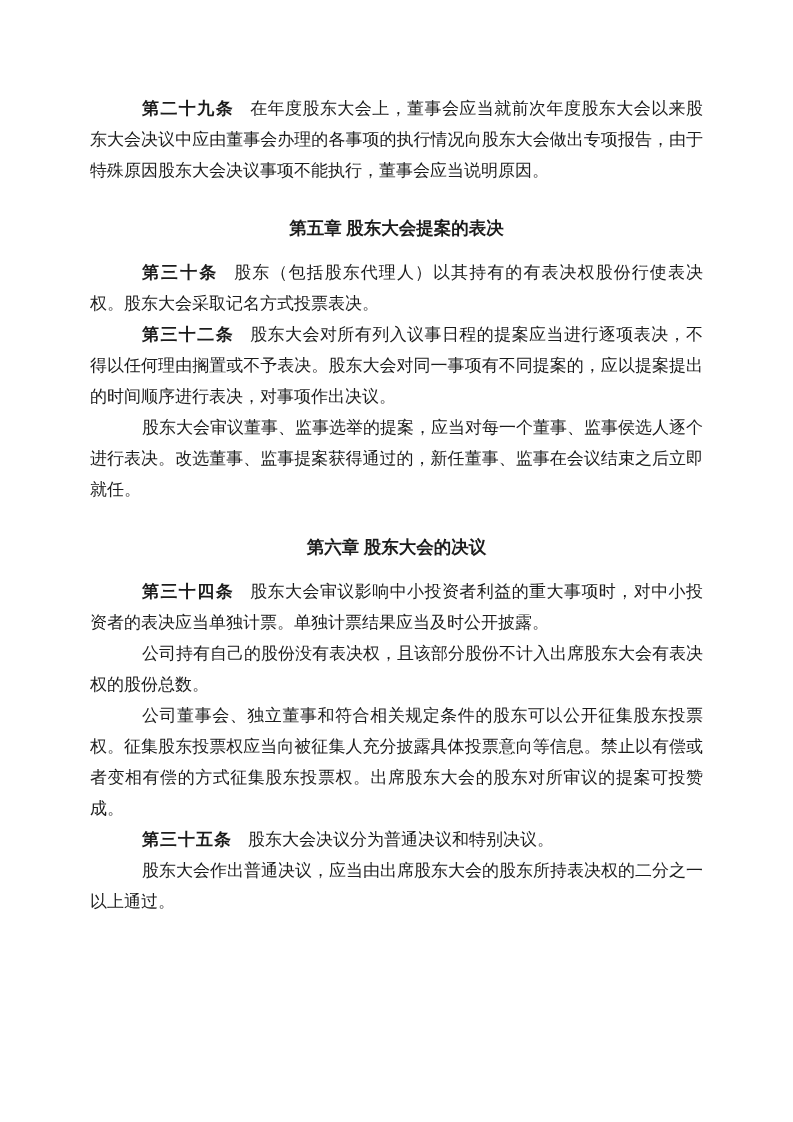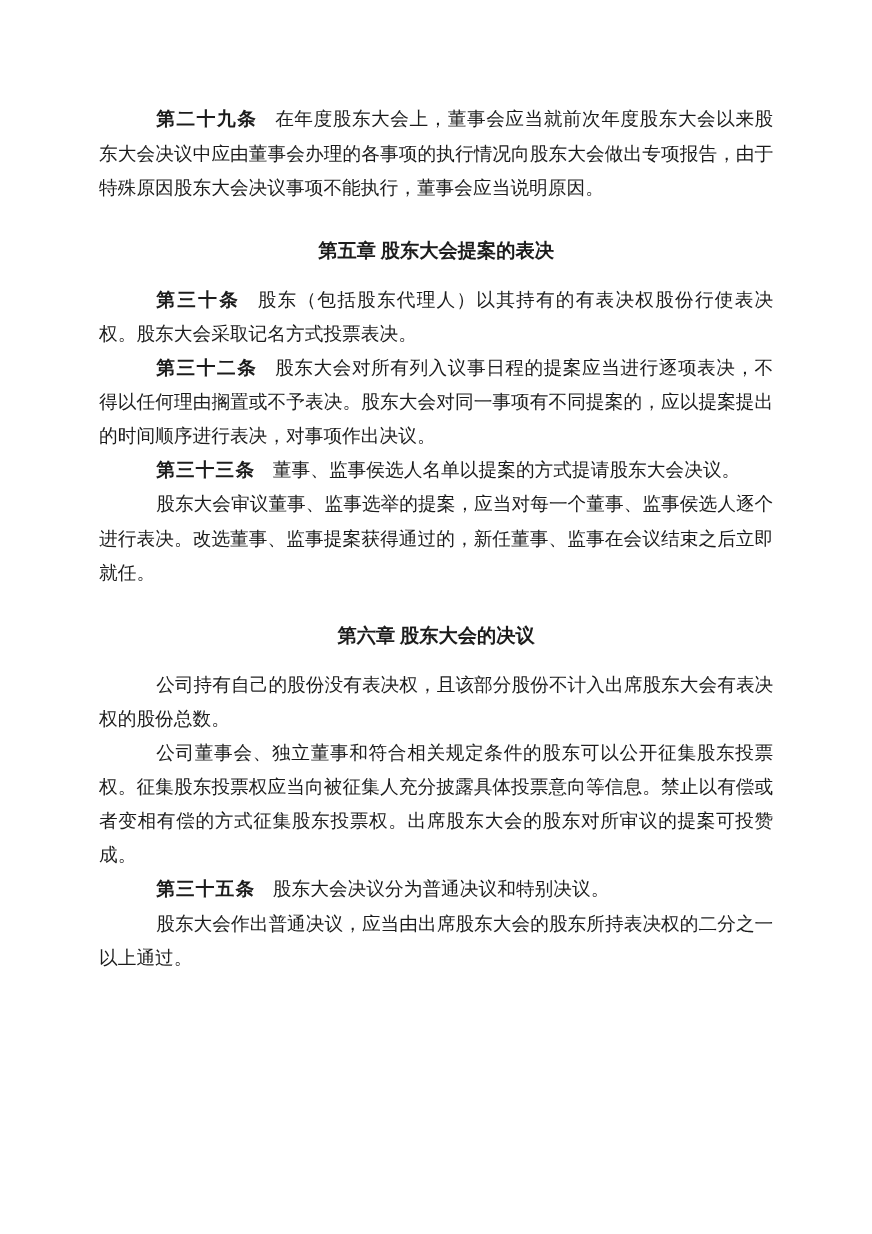--- a/index.html
+++ b/index.html
@@ -91,26 +91,26 @@
 
     <p class="para"><b class="art-num">第二十九条</b><span>在年度股东大会上，董事会应当就前次年度股东大会以来股东大会决议中应由董事会办理的各事项的执行情况向股东大会做出专项报告，由于特殊原因股东大会决议事项不能执行，董事会应当说明原因。</span></p>
 
     <h2 class="chapter">第五章 股东大会提案的表决</h2>
 
     <p class="para"><b class="art-num">第三十条</b><span>股东（包括股东代理人）以其持有的有表决权股份行使表决权。股东大会采取记名方式投票表决。</span></p>
 
 
     <p class="para"><b class="art-num">第三十二条</b><span>股东大会对所有列入议事日程的提案应当进行逐项表决，不得以任何理由搁置或不予表决。股东大会对同一事项有不同提案的，应以提案提出的时间顺序进行表决，对事项作出决议。</span></p>
 
-    <p class="para"><b class="art-num">第三十三条</b><span>董事、监事侯选人名单以提案的方式提请股东大会决议。</span></p>
 
     <p class="para">股东大会审议董事、监事选举的提案，应当对每一个董事、监事侯选人逐个进行表决。改选董事、监事提案获得通过的，新任董事、监事在会议结束之后立即就任。</p>
 
     <h2 class="chapter">第六章 股东大会的决议</h2>
 
+    <p class="para"><b class="art-num">第三十四条</b><span>股东大会审议影响中小投资者利益的重大事项时，对中小投资者的表决应当单独计票。单独计票结果应当及时公开披露。</span></p>
 
     <p class="para">公司持有自己的股份没有表决权，且该部分股份不计入出席股东大会有表决权的股份总数。</p>
 
     <p class="para">公司董事会、独立董事和符合相关规定条件的股东可以公开征集股东投票权。征集股东投票权应当向被征集人充分披露具体投票意向等信息。禁止以有偿或者变相有偿的方式征集股东投票权。出席股东大会的股东对所审议的提案可投赞成。</p>
 
     <p class="para"><b class="art-num">第三十五条</b><span>股东大会决议分为普通决议和特别决议。</span></p>
 
     <p class="para">股东大会作出普通决议，应当由出席股东大会的股东所持表决权的二分之一以上通过。</p>
 
   </div>

